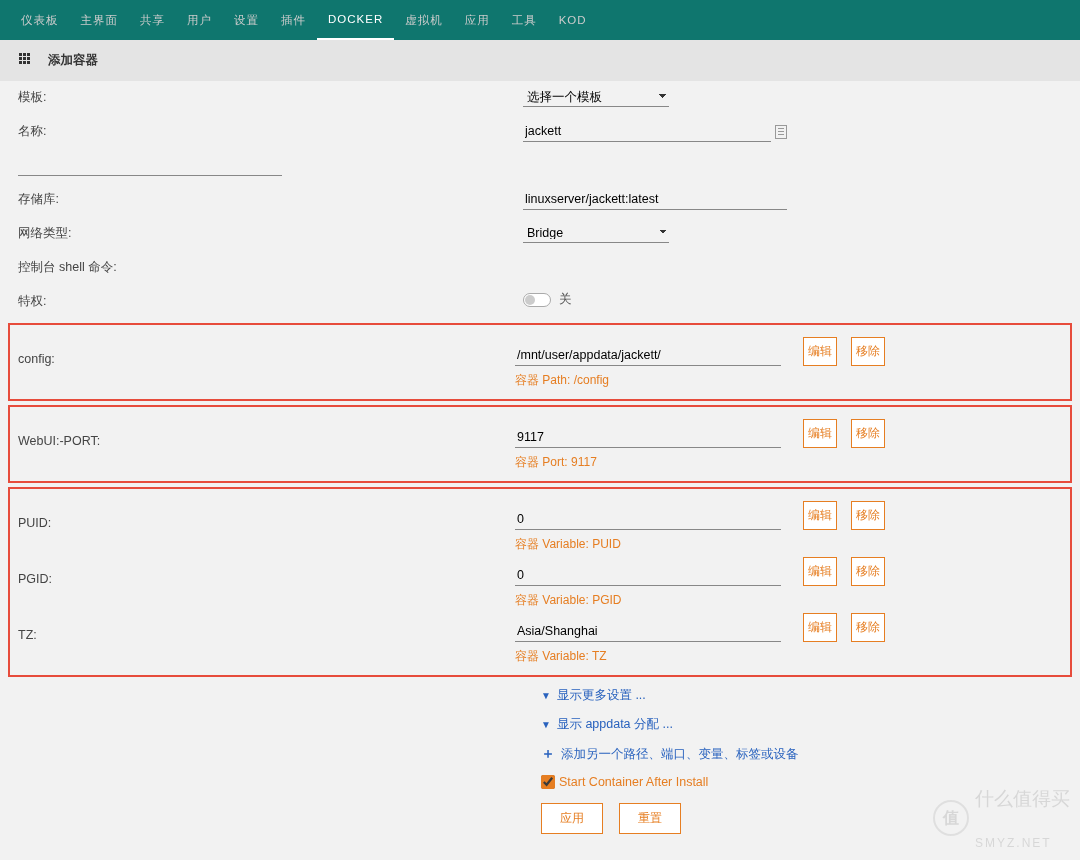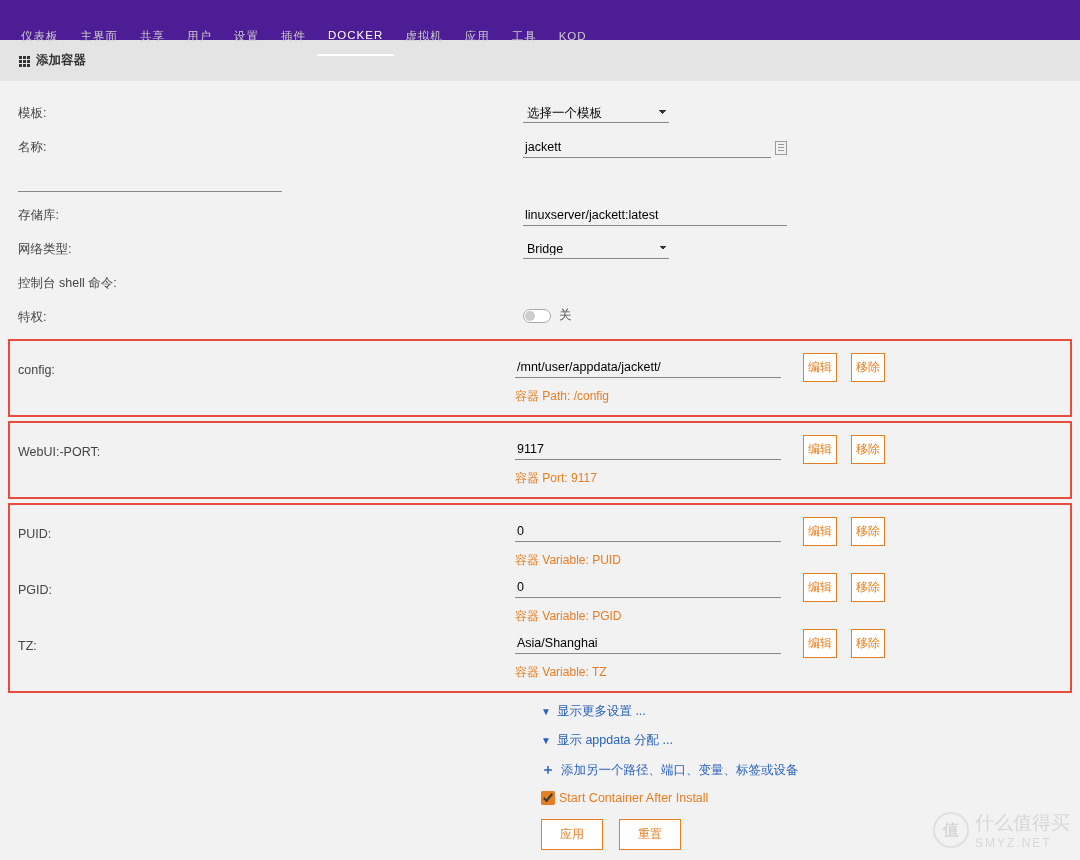--- a/index.html
+++ b/index.html
@@ -1,36 +1,36 @@
 <!DOCTYPE html>
 <html><head>
 <meta charset="utf-8">
 <style>
   * { box-sizing: border-box; margin: 0; padding: 0; }
   body { font-family: -apple-system, "Helvetica Neue", Arial, sans-serif; font-size: 12.5px; background: #f2f2f2; width: 1080px; height: 860px; overflow: hidden; position: relative; color: #333; }
-  .topnav { background: #4c1d95; height: 40px; display: flex; padding: 16px 10px; }
+  .topnav { background: #0f766e; height: 40px; display: flex; align-items: center; padding: 16px 10px; }
   .topnav a { color: #ccc; text-decoration: none; padding: 0 11px; font-size: 11.5px; letter-spacing: 1px; font-weight: 500; height: 40px; display: flex; align-items: center; }
   .topnav a.active { color: #fff; border-bottom: 2px solid #fff; }
-  .header { background: #e4e4e4; padding: 12px 18px; display: flex; align-items: flex-end; gap: 4px; font-weight: 600; margin-bottom: 16px; }
+  .header { background: #e4e4e4; padding: 12px 18px; display: flex; align-items: flex-start; gap: 16px; font-weight: 600; }
   .grid-icon { display: inline-block; width: 14px; height: 14px; }
   .grid-icon span { display: block; float: left; width: 3px; height: 3px; background: #333; margin: 0.7px; }
   .form { padding: 0 18px 20px 18px; }
   .row { display: flex; align-items: flex-start; min-height: 34px; padding-top: 6px; }
   .label { width: 505px; font-size: 12.5px; color: #444; padding-top: 2px; flex-shrink: 0; }
   .field { flex: 1; display: flex; flex-direction: column; gap: 6px; justify-content: flex-end; }
   select { background: transparent; border: none; border-bottom: 1px solid #888; padding: 3px 4px; font-size: 12.5px; width: 146px; appearance: none; -webkit-appearance: none; background-image: linear-gradient(45deg, transparent 50%, #333 50%), linear-gradient(135deg, #333 50%, transparent 50%); background-position: right 6px top 7px, right 2px top 7px; background-size: 4px 4px, 4px 4px; background-repeat: no-repeat; height: 20px; }
   input[type=text] { background: transparent; border: none; border-bottom: 1px solid #888; padding: 3px 2px; font-size: 12.5px; width: 264px; outline: none; }
   input[type=text].wide { width: 264px; }
   .btn { border: 1px solid #e67e22; color: #e67e22; background: #fff; padding: 6px 18px; font-size: 12px; cursor: pointer; }
   .btn-sm { padding: 5px 4px; }
   .toggle { width: 28px; height: 14px; border: 1px solid #aaa; border-radius: 8px; display: inline-block; position: relative; background: #fff; }
   .toggle::after { content: ''; width: 10px; height: 10px; background: #ccc; border-radius: 50%; position: absolute; left: 1px; top: 1px; }
   .toggle-wrap { display: flex; align-items: center; gap: 8px; color: #555; }
   .boxed { border: 2px solid #e74c3c; padding: 8px 8px 10px 8px; margin: 4px -10px; position: relative; }
-  .dyn-row { display: flex; align-items: center; min-height: 30px; padding-top: 4px; }
+  .dyn-row { display: flex; align-items: flex-end; min-height: 30px; padding-top: 4px; }
   .dyn-label { width: 497px; font-size: 12.5px; color: #444; padding-top: 4px; flex-shrink: 0; }
   .dyn-field { width: 266px; }
   .dyn-field input { width: 100%; }
   .dyn-btns { display: flex; gap: 14px; margin-left: 22px; }
   .dyn-sub { margin-left: 497px; color: #e67e22; font-size: 12px; margin-top: 6px; }
   .link-row { margin-left: 523px; color: #2962be; font-size: 12.5px; padding: 6px 0; display: flex; align-items: center; gap: 6px; cursor: pointer; }
   .link-row .chev { color: #2962be; font-size: 10px; }
   .link-row .plus { color: #2962be; font-weight: bold; font-size: 14px; }
   .check-row { margin-left: 523px; font-size: 12.5px; padding: 6px 0; display: flex; align-items: flex-start; gap: 4px; color: #e67e22; }
   .check-row input { accent-color: #e67e22; width: 14px; height: 14px; }
@@ -201,15 +201,15 @@
     <button class="btn">应用</button>
     <button class="btn">重置</button>
   </div>
 
 </div>
 
 <div class="watermark">
   <span class="circ">值</span>
   <span style="display:flex;flex-direction:column;">
     <span style="font-size:19px;">什么值得买</span>
-    <span style="font-size:12px;letter-spacing:2px;">SMYZ.NET</span>
+    <span style="font-size:12px;letter-spacing:2px;margin-top:24px;">SMYZ.NET</span>
   </span>
 </div>
 
 </body></html>

